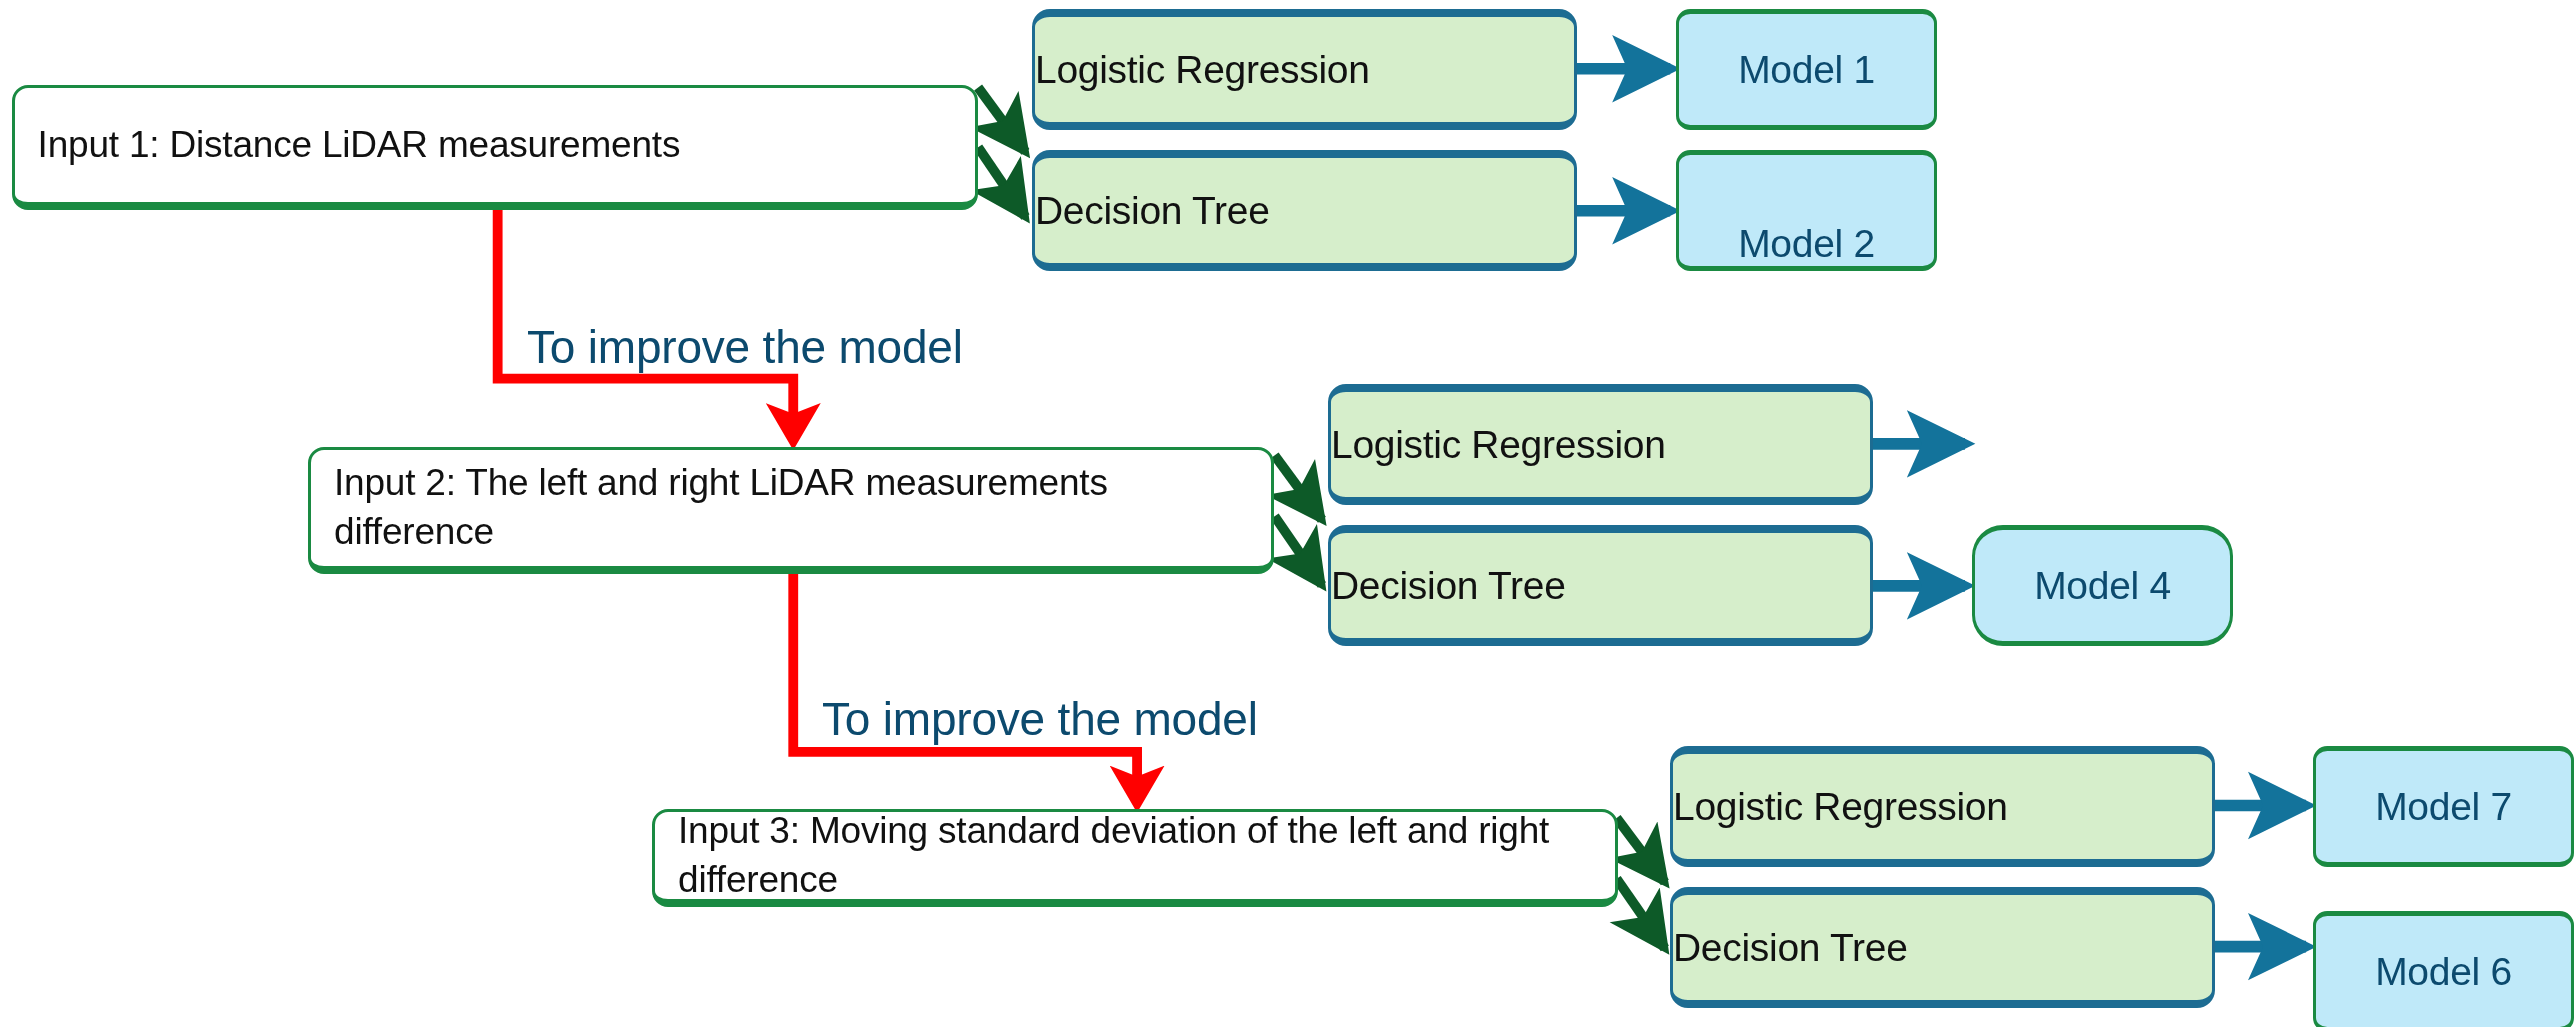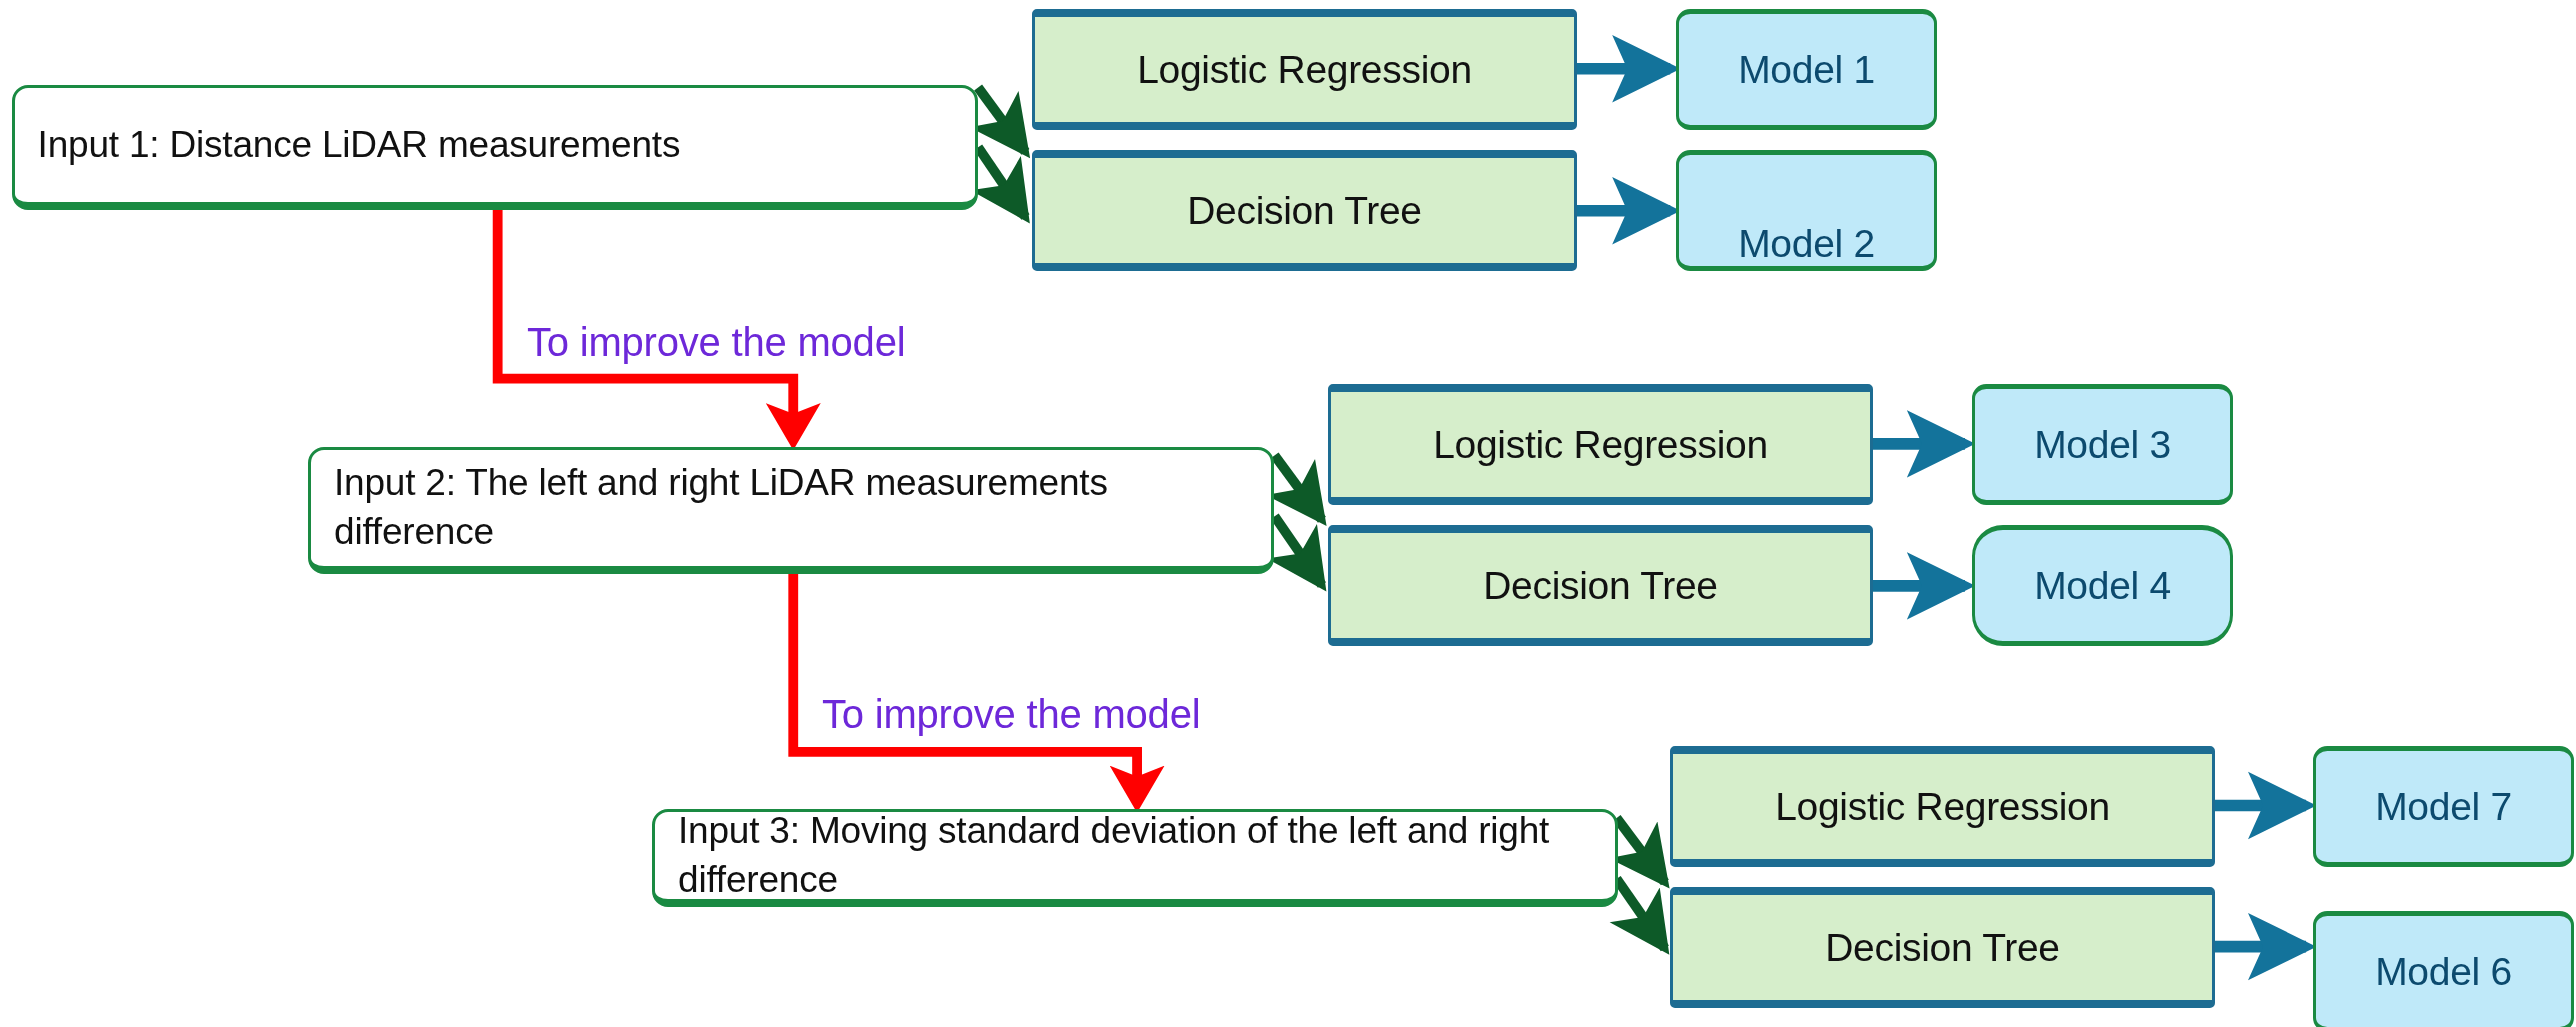--- a/index.html
+++ b/index.html
@@ -48,44 +48,43 @@
   .input-box .txt {
     display: block;
     width: 100%;
   }
 
   .algo-box {
     background: #d6eecb;
     border: 3.6px solid #1d6c92;
     border-top-width: 8px;
     border-bottom-width: 8px;
-    justify-content: center;
     color: #111111;
     font-size: 39px;
     letter-spacing: -0.3px;
-    border-radius: 5px;
+    border-radius: 18px;
   }
 
   .model-box {
     background: #bfe9f9;
     border: 3.6px solid #1a8a42;
     border-top-width: 5.4px;
     border-bottom-width: 5.4px;
     justify-content: center;
     color: #0c4a6e;
     font-size: 39px;
     letter-spacing: -0.3px;
     border-radius: 14.3px;
   }
 
   
   .red-label {
     position: absolute;
-    color: #6d28d9;
-    font-size: 40px;
+    color: #0c4a6e;
+    font-size: 46px;
     white-space: nowrap;
     letter-spacing: -0.2px;
   }
 </style>
 </head>
 <body>
 
 <div id="canvas">
 
   <svg id="arrow-layer" viewBox="0 0 2884 1150">
@@ -167,23 +166,20 @@
   </div>
 
   <div class="box algo-box" style="left:1328px; top:384px; width:545px; height:121px;">
     <span>Logistic Regression</span>
   </div>
 
   <div class="box algo-box" style="left:1328px; top:525px; width:545px; height:121px;">
     <span>Decision Tree</span>
   </div>
 
-  <div class="box model-box" style="left:1972px; top:384px; width:261px; height:121px;">
-    <span>Model 3</span>
-  </div>
 
   <div class="box model-box" style="left:1972px; top:525px; width:261px; height:121px;border-radius:31px;">
     <span>Model 4</span>
   </div>
 
   <div class="red-label" style="left:822px; top:692px;">
     <span>To improve the model</span>
   </div>
 
   <div class="box input-box" style="left:652px; top:809px; width:966px; height:98px;">

